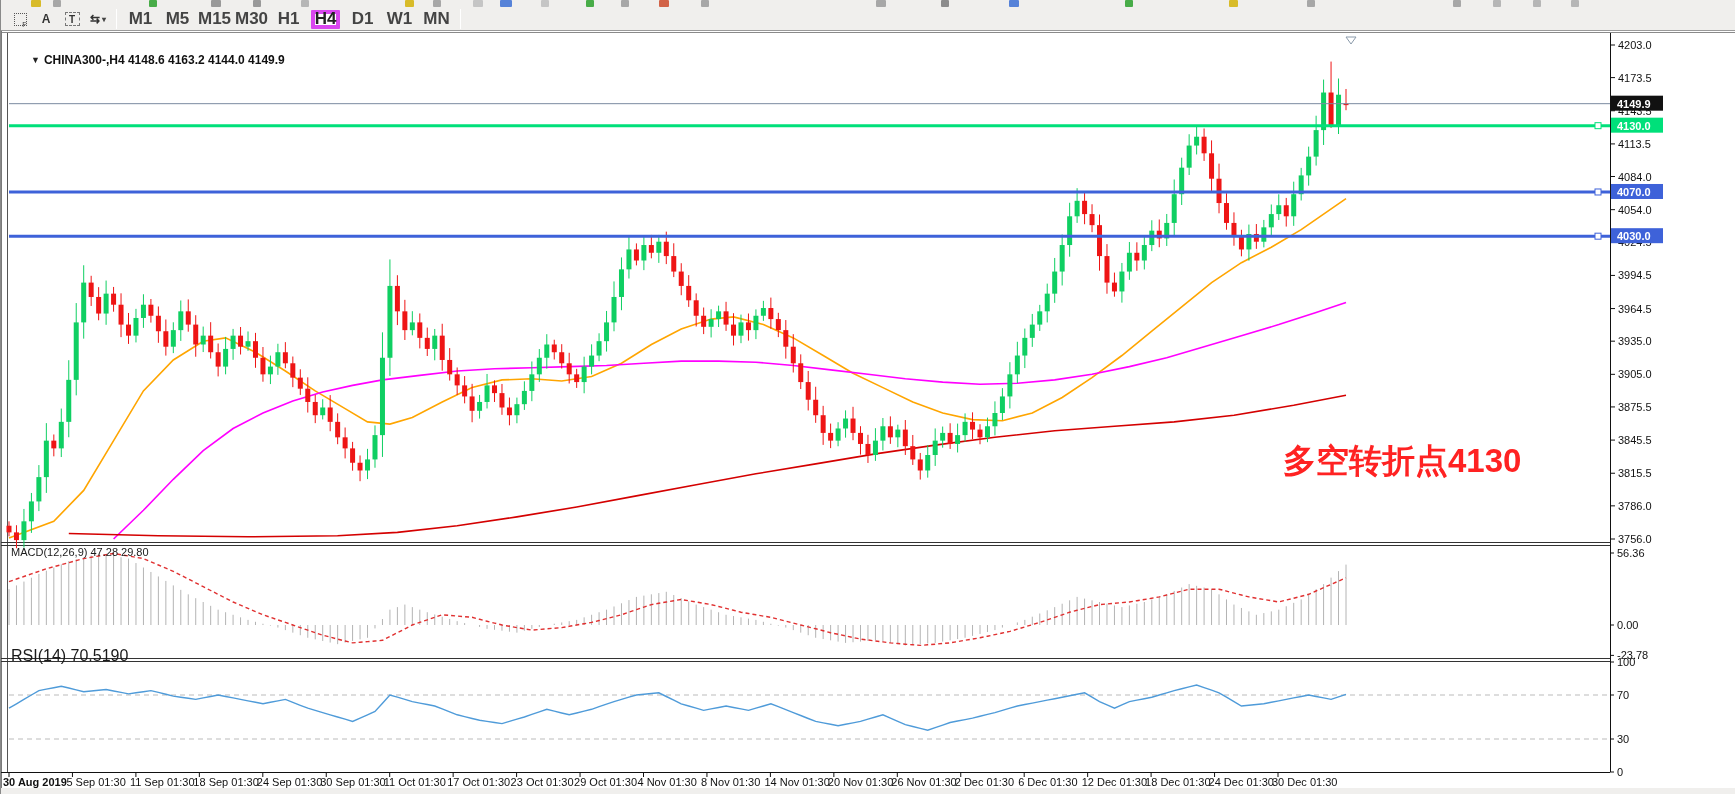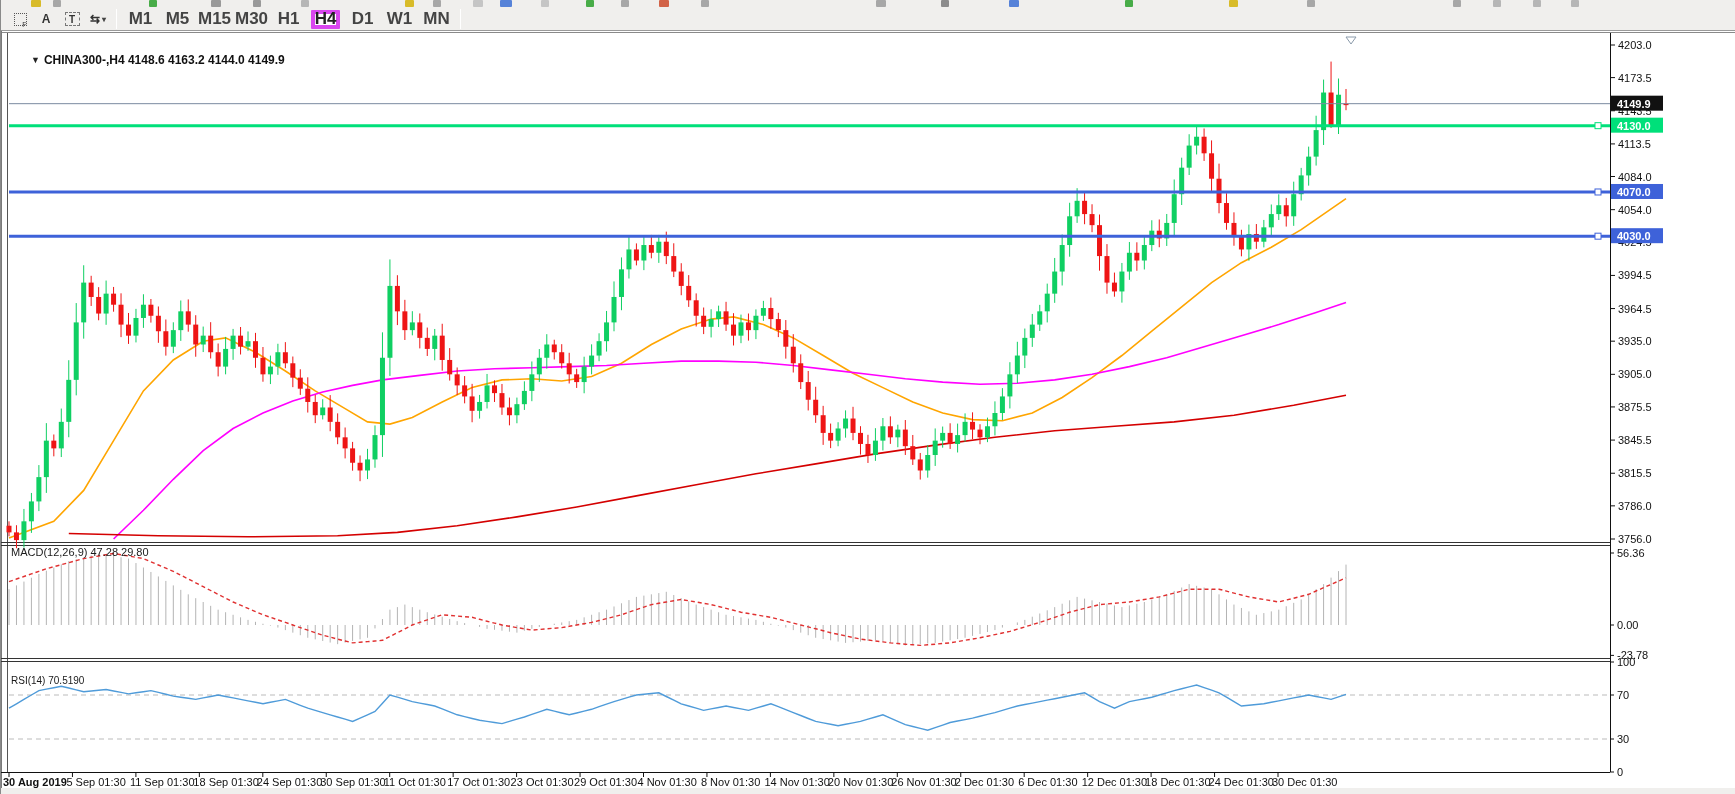--- a/index.html
+++ b/index.html
@@ -27,21 +27,21 @@
         align-items:center;justify-content:center;color:#333;font-weight:bold;}
   .caret{font-size:8px;color:#444;margin-left:2px;}
   
   #chart-area{position:absolute;top:31px;left:0;width:1735px;height:763px;background:#fff;}
   #chart-svg{position:absolute;top:0;left:0;}
   svg text{font-family:"Liberation Sans",sans-serif;}
   .overlay{position:absolute;white-space:nowrap;}
   #chart-title{top:22px;left:6px;font-size:12px;font-weight:bold;color:#111;margin-left:24px;}
   #chart-title .tri{font-size:9px;vertical-align:1px;margin-right:4px;color:#222;}
   #macd-label{top:515px;left:10px;font-size:11px;color:#1a1a1a;}
-  #rsi-label{top:644px;left:10px;font-size:10px;color:#1a1a1a;}
+  #rsi-label{top:616px;left:10px;font-size:16px;color:#1a1a1a;}
   #annotation{top:408px;left:1282px;font-size:33px;font-weight:bold;}
 </style>
 </head>
 <body>
 
 <div id="app">
 
   <div id="toolbar">
     <div id="icon-sliver">
         <div class="frag" style="left: 30px; width: 10px; background: rgb(212, 177, 6);"></div>
@@ -768,15 +768,16 @@
           <line x1="1330.0614525139665" y1="594" x2="1330.0614525139665" y2="546.6132666666666" stroke="#b4b4b4"></line>
           <line x1="1337.5307262569831" y1="594" x2="1337.5307262569831" y2="540.1065333333333" stroke="#b4b4b4"></line>
           <line x1="1345" y1="594" x2="1345" y2="533.5998" stroke="#b4b4b4"></line>
         </g>
         <path d="M8.0,550.6L15.5,548.0L22.9,545.5L30.4,542.9L37.9,540.3L45.3,537.8L52.8,535.7L60.3,533.7L67.8,531.7L75.2,529.6L82.7,527.6L90.2,526.3L97.6,525.0L105.1,523.7L112.6,522.5L120.0,523.7L127.5,525.0L135.0,526.3L142.4,527.6L149.9,530.8L157.4,534.0L164.9,537.2L172.3,540.3L179.8,544.2L187.3,548.0L194.7,551.8L202.2,555.7L209.7,559.5L217.1,563.3L224.6,567.2L232.1,571.0L239.5,574.2L247.0,577.4L254.5,580.6L262.0,583.8L269.4,586.3L276.9,588.9L284.4,591.4L291.8,594.0L299.3,596.6L306.8,599.1L314.2,601.7L321.7,604.2L329.2,606.1L336.6,608.1L344.1,610.0L351.6,611.9L359.1,611.2L366.5,610.6L374.0,610.0L381.5,609.3L388.9,605.5L396.4,601.7L403.9,597.8L411.3,594.0L418.8,591.4L426.3,588.9L433.7,586.3L441.2,583.8L448.7,584.4L456.2,585.1L463.6,585.7L471.1,586.3L478.6,588.3L486.0,590.2L493.5,592.1L501.0,594.0L508.4,595.3L515.9,596.6L523.4,597.8L530.8,599.1L538.3,598.5L545.8,597.8L553.3,597.2L560.7,596.6L568.2,595.3L575.7,594.0L583.1,592.7L590.6,591.4L598.1,589.5L605.5,587.6L613.0,585.7L620.5,583.8L627.9,581.2L635.4,578.7L642.9,576.1L650.4,573.6L657.8,572.3L665.3,571.0L672.8,569.7L680.2,568.5L687.7,569.7L695.2,571.0L702.6,572.3L710.1,573.6L717.6,575.5L725.1,577.4L732.5,579.3L740.0,581.2L747.5,582.5L754.9,583.8L762.4,585.1L769.9,586.3L777.3,588.3L784.8,590.2L792.3,592.1L799.7,594.0L807.2,595.9L814.7,597.8L822.2,599.7L829.6,601.7L837.1,603.3L844.6,604.9L852.0,606.5L859.5,608.1L867.0,609.0L874.4,610.0L881.9,610.9L889.4,611.9L896.8,612.5L904.3,613.2L911.8,613.8L919.3,614.4L926.7,613.8L934.2,613.2L941.7,612.5L949.1,611.9L956.6,610.6L964.1,609.3L971.5,608.1L979.0,606.8L986.5,605.2L993.9,603.6L1001.4,602.0L1008.9,600.4L1016.4,598.2L1023.8,595.9L1031.3,593.7L1038.8,591.4L1046.2,588.9L1053.7,586.3L1061.2,583.8L1068.6,581.2L1076.1,579.3L1083.6,577.4L1091.0,575.5L1098.5,573.6L1106.0,572.9L1113.5,572.3L1120.9,571.6L1128.4,571.0L1135.9,569.7L1143.3,568.5L1150.8,567.2L1158.3,565.9L1165.7,564.0L1173.2,562.1L1180.7,560.1L1188.1,558.2L1195.6,558.2L1203.1,558.2L1210.6,558.2L1218.0,558.2L1225.5,560.1L1233.0,562.1L1240.4,564.0L1247.9,565.9L1255.4,567.2L1262.8,568.5L1270.3,569.7L1277.8,571.0L1285.2,569.1L1292.7,567.2L1300.2,565.3L1307.7,563.3L1315.1,560.0L1322.6,556.7L1330.1,553.4L1337.5,550.1L1345.0,546.8" fill="none" stroke="#e03030" stroke-width="1.4" stroke-dasharray="4,3"></path>
         <path d="M8.0,677.2L15.5,672.8L22.9,668.4L30.4,664.0L37.9,659.6L45.3,658.1L52.8,656.7L60.3,655.2L67.8,657.0L75.2,658.9L82.7,660.7L90.2,660.0L97.6,659.2L105.1,658.5L112.6,660.0L120.0,661.4L127.5,662.9L135.0,661.8L142.4,660.7L149.9,659.6L157.4,661.4L164.9,663.3L172.3,665.1L179.8,666.2L187.3,667.3L194.7,668.4L202.2,666.9L209.7,665.5L217.1,664.0L224.6,665.5L232.1,666.9L239.5,668.4L247.0,669.9L254.5,671.3L262.0,672.8L269.4,671.3L276.9,669.9L284.4,668.4L291.8,671.3L299.3,674.3L306.8,677.2L314.2,679.4L321.7,681.6L329.2,683.8L336.6,686.0L344.1,688.2L351.6,690.4L359.1,687.1L366.5,683.8L374.0,680.5L381.5,672.3L388.9,664.0L396.4,666.2L403.9,668.4L411.3,670.6L418.8,672.1L426.3,673.5L433.7,675.0L441.2,677.9L448.7,680.9L456.2,683.8L463.6,685.6L471.1,687.5L478.6,689.3L486.0,690.4L493.5,691.5L501.0,692.6L508.4,690.4L515.9,688.2L523.4,686.0L530.8,683.4L538.3,680.9L545.8,678.3L553.3,680.1L560.7,682.0L568.2,683.8L575.7,682.0L583.1,680.1L590.6,678.3L598.1,675.7L605.5,673.2L613.0,670.6L620.5,668.4L627.9,666.2L635.4,664.0L642.9,663.3L650.4,662.5L657.8,661.8L665.3,665.5L672.8,669.1L680.2,672.8L687.7,675.0L695.2,677.2L702.6,679.4L710.1,677.9L717.6,676.5L725.1,675.0L732.5,676.5L740.0,677.9L747.5,679.4L754.9,677.2L762.4,675.0L769.9,672.8L777.3,675.7L784.8,678.7L792.3,681.6L799.7,684.5L807.2,687.5L814.7,690.4L822.2,691.9L829.6,693.3L837.1,694.8L844.6,693.3L852.0,691.9L859.5,690.4L867.0,688.2L874.4,686.0L881.9,683.8L889.4,687.1L896.8,690.4L904.3,693.7L911.8,695.5L919.3,697.4L926.7,699.2L934.2,696.6L941.7,694.1L949.1,691.5L956.6,690.0L964.1,688.6L971.5,687.1L979.0,685.3L986.5,683.4L993.9,681.6L1001.4,679.4L1008.9,677.2L1016.4,675.0L1023.8,673.5L1031.3,672.1L1038.8,670.6L1046.2,669.1L1053.7,667.7L1061.2,666.2L1068.6,664.7L1076.1,663.3L1083.6,661.8L1091.0,666.2L1098.5,670.6L1106.0,673.9L1113.5,677.2L1120.9,673.9L1128.4,670.6L1135.9,669.1L1143.3,667.7L1150.8,666.2L1158.3,664.0L1165.7,661.8L1173.2,659.6L1180.7,657.8L1188.1,655.9L1195.6,654.1L1203.1,656.7L1210.6,659.2L1218.0,661.8L1225.5,666.2L1233.0,670.6L1240.4,675.0L1247.9,674.3L1255.4,673.5L1262.8,672.8L1270.3,671.3L1277.8,669.9L1285.2,668.4L1292.7,666.9L1300.2,665.5L1307.7,664.0L1315.1,665.5L1322.6,666.9L1330.1,668.4L1337.5,665.9L1345.0,663.4" fill="none" stroke="#4f9bd9" stroke-width="1.4"></path>
       </svg>
     <div id="chart-title" class="overlay"><span class="tri">▼</span><span>CHINA300-,H4  4148.6 4163.2 4144.0 4149.9</span></div>
     <div id="macd-label" class="overlay">MACD(12,26,9) 47.28 29.80</div>
     <div id="rsi-label" class="overlay">RSI(14) 70.5190</div>
+    <div id="annotation" class="overlay" style="color: rgb(255, 34, 34);">多空转折点4130</div>
   </div>
 
 </div>
 
 </body></html>

